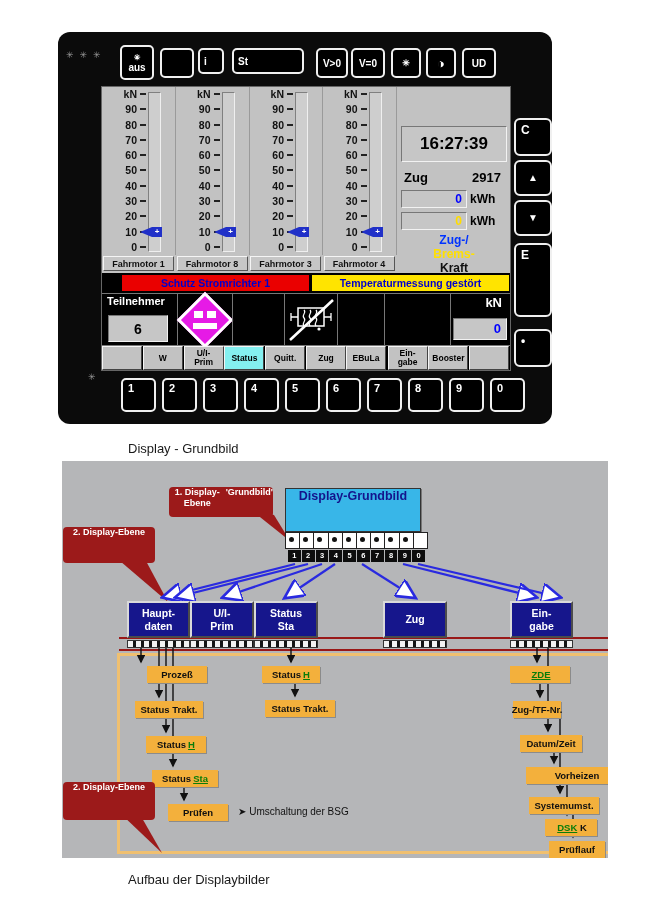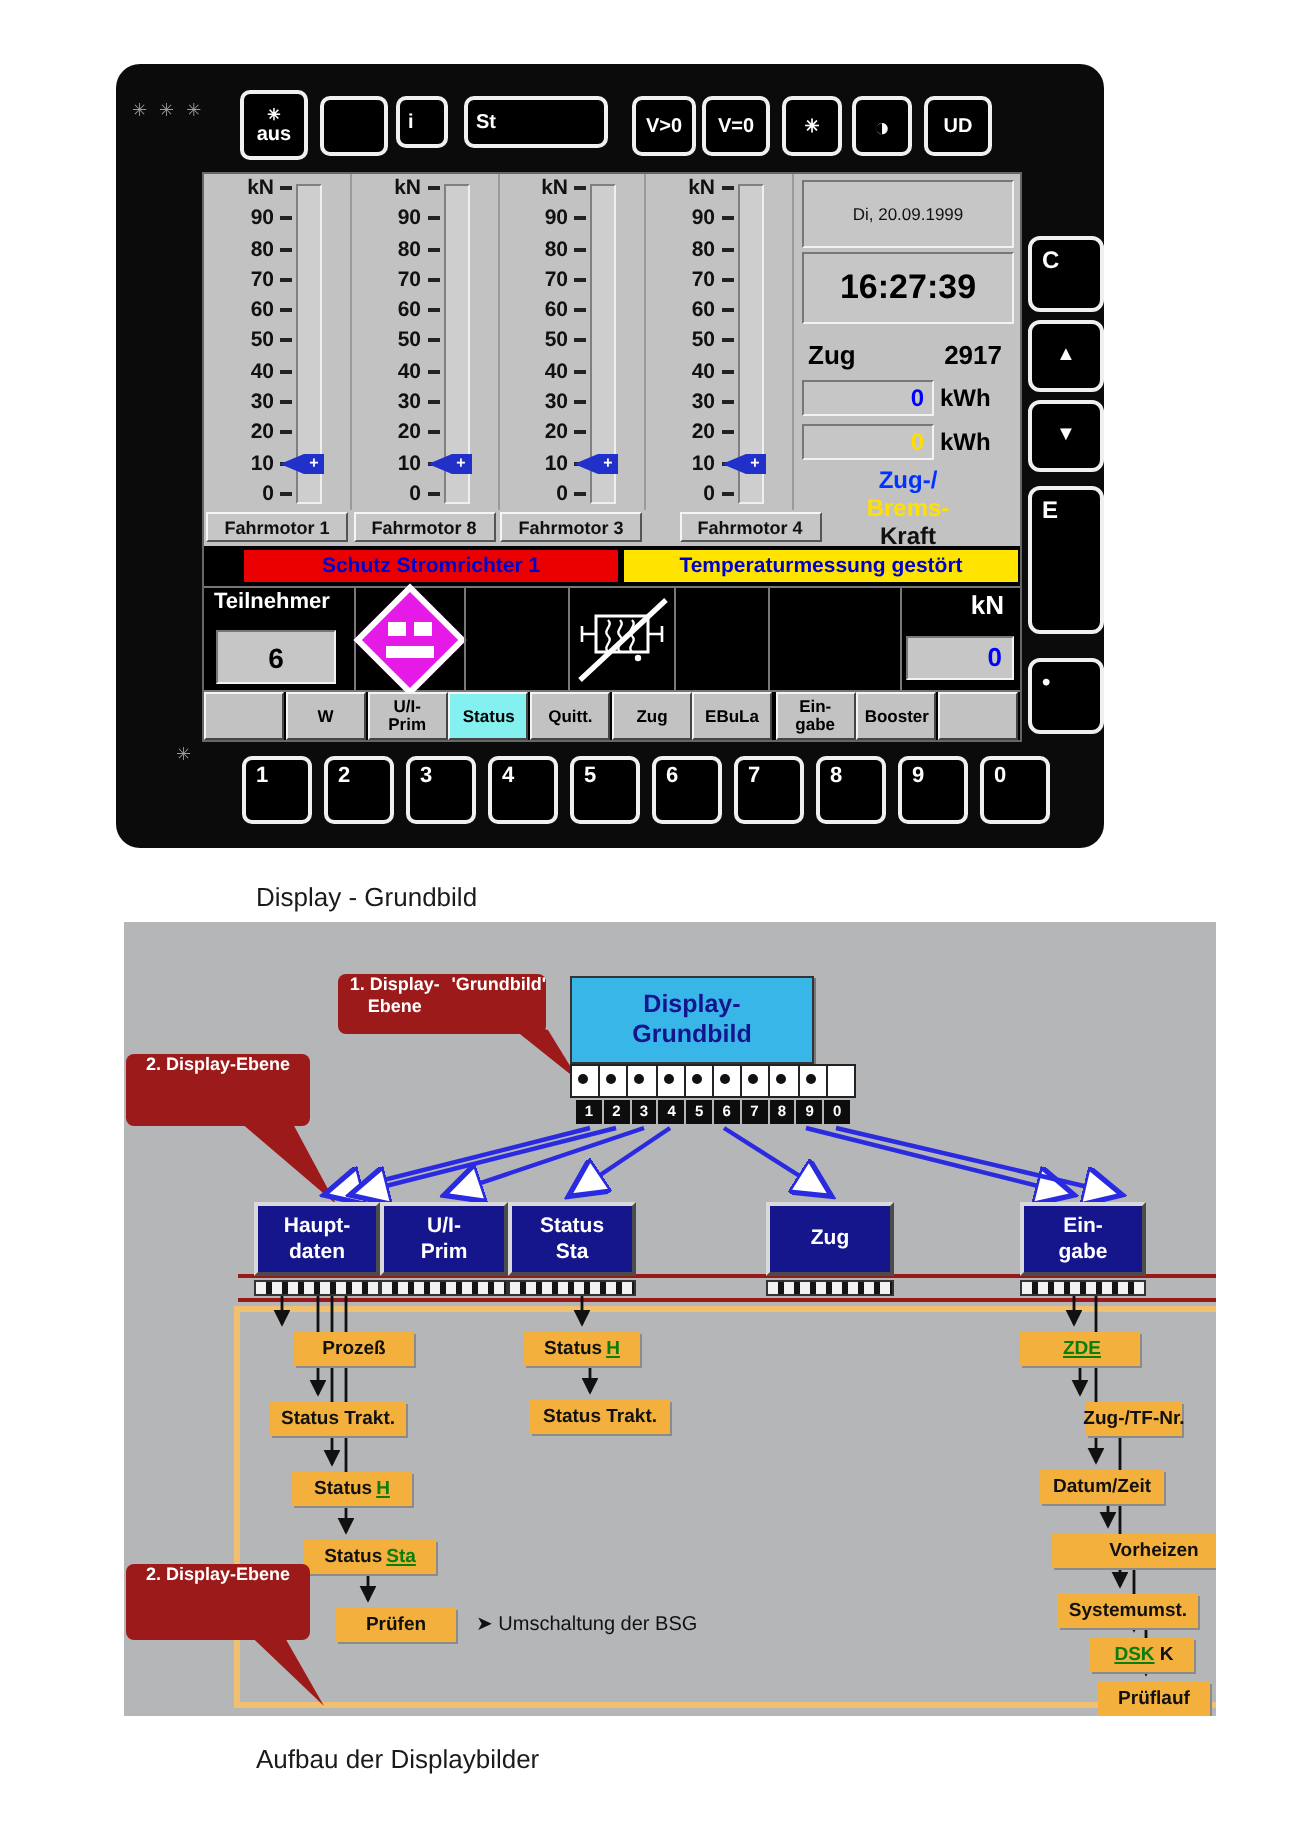--- a/index.html
+++ b/index.html
@@ -77,23 +77,23 @@
           color:#fff;font-size:11px;font-weight:bold;padding:2px 0 0 5px;box-sizing:border-box}
 
   
   .caption{position:absolute;font-size:13px;color:#1a1a1a}
 
   
   #diagram{position:absolute;left:62px;top:461px;width:546px;height:397px;background:#b5b6b8;overflow:hidden}
   #diag-title{position:absolute;left:0;top:1px;width:100%;text-align:center;font-size:17px;font-weight:bold;color:#3d5066}
   .callout{position:absolute;background:#9c1a1a;color:#fff;font-size:9px;font-weight:bold;text-align:center;
            border-radius:4px;line-height:11px;display:flex;flex-direction:row;justify-content:center;z-index:4}
-  #rootbox{position:absolute;left:223px;top:27px;width:122px;height:44px;background:#38b6e8;border:1px solid #333;
+  #rootbox{position:absolute;left:223px;top:27px;width:136px;height:44px;background:#38b6e8;border:1px solid #333;
            box-shadow:1px 1px 0 #777;color:#14148c;font-weight:bold;font-size:12.5px;text-align:center;line-height:15px;
-           display:flex;flex-direction:column;justify-content:center;z-index:3;box-sizing:border-box}
+           display:flex;flex-direction:row;justify-content:center;z-index:3;box-sizing:border-box}
   #keystrip{position:absolute;left:223px;top:71px;width:142px;height:17px;display:flex;z-index:3}
   .kcell{flex:1;background:#fff;border:1px solid #222;margin-right:-1px;position:relative}
   .kdot{position:absolute;left:3px;top:4px;width:5px;height:5px;border-radius:50%;background:#111}
   #numstrip{position:absolute;left:226px;top:89px;width:137px;height:12px;display:flex;gap:1px;z-index:3}
   .ncell{flex:1;background:#0d0d0d;color:#fff;font-size:7.5px;font-weight:bold;text-align:center;line-height:12px}
   .redline{position:absolute;left:57px;width:495px;height:2px;background:#991818;z-index:1}
   .l2box{position:absolute;top:140px;height:37px;background:#16168c;color:#fff;font-weight:bold;font-size:10.5px;
          text-align:center;line-height:13px;display:flex;flex-direction:column;justify-content:center;z-index:3;
          border-top:2px solid #d9d9d9;border-left:2px solid #d9d9d9;border-right:2px solid #4c4c4c;border-bottom:2px solid #4c4c4c;box-sizing:border-box}
   .l2strip{position:absolute;top:179px;height:8px;background:repeating-linear-gradient(90deg,#f2f2f2 0 5px,#141414 5px 8px);
@@ -356,24 +356,23 @@
             <div class="grow">
               <span>0</span>
               <span class="gdash"></span>
             </div>
           </div>
           <div class="gpointer" data-interactable="false">
             <span class="ptri"></span>
             <span class="pbox">+</span>
           </div>
         </div>
-        <div class="motor" data-interactable="false" style="left: 221.5px; margin-left: 16px;">Fahrmotor 4</div>
-      </div>
-
-    <div id="datebox" class="abs sunken" data-interactable="false">Di, 20.09.1999</div>
+        <div class="motor" data-interactable="false" style="left: 221.5px;">Fahrmotor 4</div>
+      </div>
+
     <div id="timebox" class="abs sunken" data-interactable="false">16:27:39</div>
     <div id="zugrow" class="abs" data-interactable="false">
       <span>Zug</span>
         <span>2917</span>
     </div>
     <div class="kwhrow abs" style="top:102px" data-interactable="false">
       <span class="kwhbox sunken blue">0</span>
       <span class="kwhunit">kWh</span>
     </div>
     <div class="kwhrow abs" style="top:124px" data-interactable="false">
@@ -628,21 +627,21 @@
     </div>
     <div class="l2strip" data-interactable="false" style="left: 448px; width: 63px;"></div>
     <div class="obox" data-interactable="false" style="left: 69px; top: 205px; width: 60px; margin-left: 16px;"><span>Prozeß</span></div>
     <div class="obox" data-interactable="false" style="left: 73px; top: 240px; width: 68px;"><span>Status Trakt.</span></div>
     <div class="obox" data-interactable="false" style="left: 84px; top: 275px; width: 60px;"><span>Status</span><span class="hl">H</span></div>
     <div class="obox" data-interactable="false" style="left: 90px; top: 309px; width: 66px;"><span>Status</span><span class="hl">Sta</span></div>
     <div class="obox" data-interactable="false" style="left: 106px; top: 343px; width: 60px;"><span>Prüfen</span></div>
     <div class="obox" data-interactable="false" style="left: 200px; top: 205px; width: 58px;"><span>Status</span><span class="hl">H</span></div>
     <div class="obox" data-interactable="false" style="left: 203px; top: 239px; width: 70px;"><span>Status Trakt.</span></div>
     <div class="obox" data-interactable="false" style="left: 448px; top: 205px; width: 60px;"><span class="hl">ZDE</span></div>
-    <div class="obox" data-interactable="false" style="left: 451px; top: 240px; width: 48px; margin-left: 30px;"><span>Zug-/TF-Nr.</span></div>
+    <div class="obox" data-interactable="false" style="left: 451px; top: 240px; width: 48px;"><span>Zug-/TF-Nr.</span></div>
     <div class="obox" data-interactable="false" style="left: 458px; top: 274px; width: 62px;"><span>Datum/Zeit</span></div>
     <div class="obox" data-interactable="false" style="left: 464px; top: 306px; width: 62px; padding-left: 20px;"><span>Vorheizen</span></div>
     <div class="obox" data-interactable="false" style="left: 467px; top: 336px; width: 70px;"><span>Systemumst.</span></div>
     <div class="obox" data-interactable="false" style="left: 483px; top: 358px; width: 52px;"><span class="hl">DSK</span><span> K</span></div>
     <div class="obox" data-interactable="false" style="left: 487px; top: 380px; width: 56px;"><span>Prüflauf</span></div>
   </div>
 
 <div class="caption" style="left:128px;top:872px" data-interactable="false">Aufbau der Displaybilder</div>
 
 </body></html>

